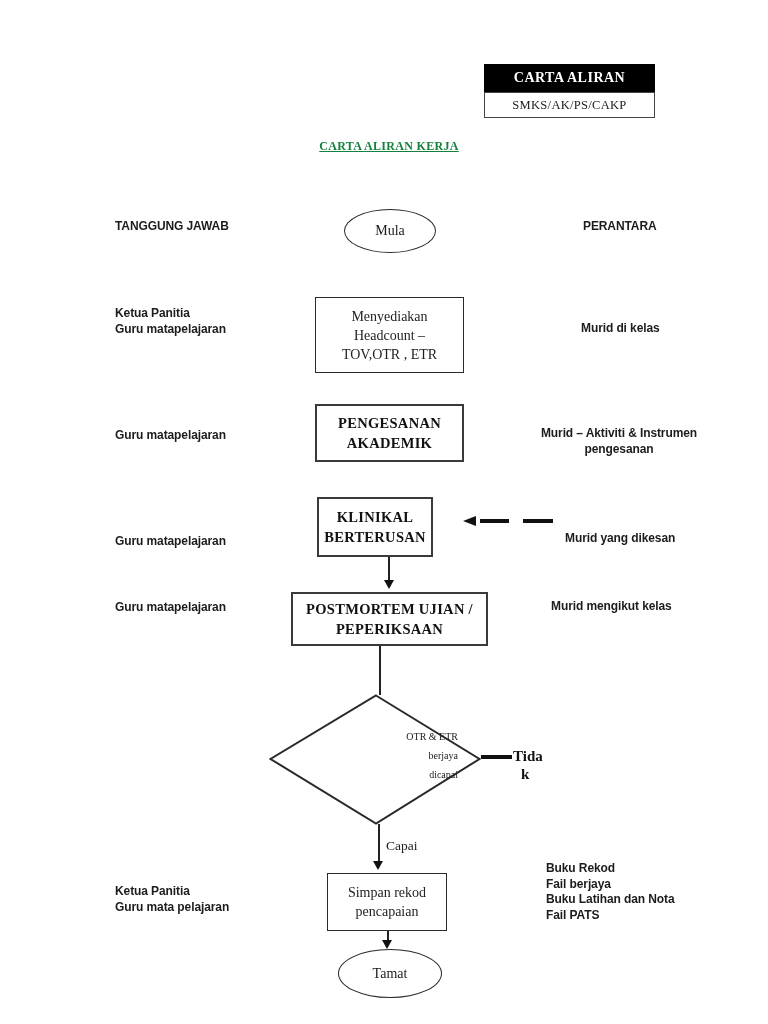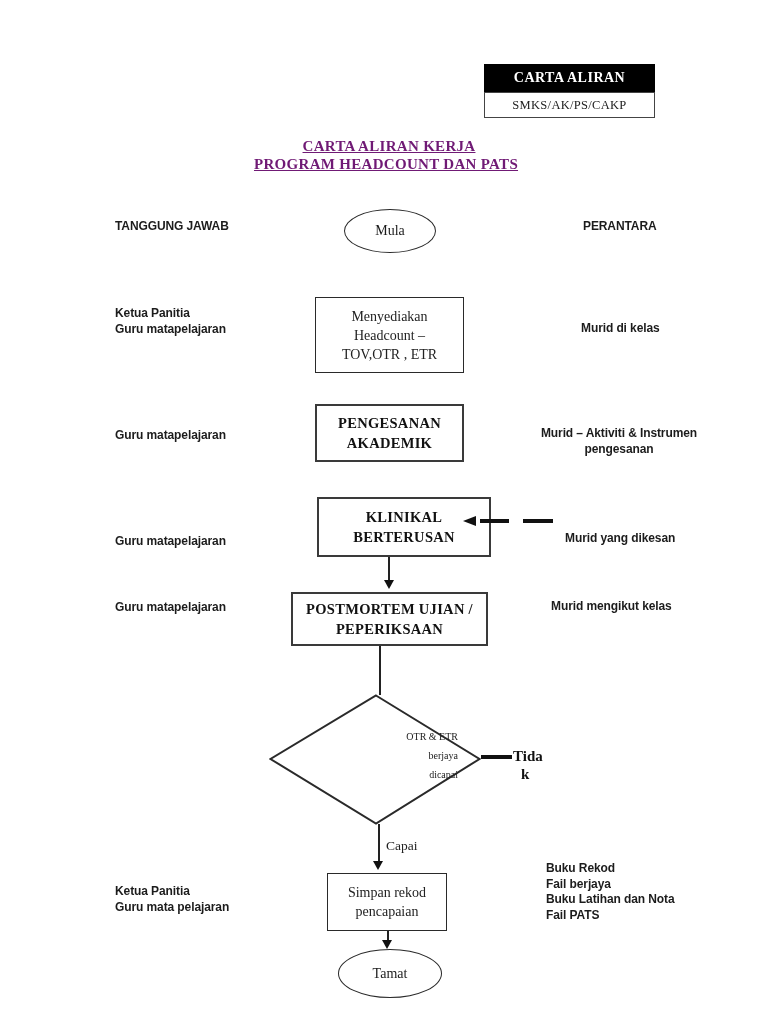--- a/index.html
+++ b/index.html
@@ -15,62 +15,61 @@
   .shape.thick{border-width:2px;border-color:#3a3a3a;}
   .proc{font-size:14px;line-height:19px;color:#222;}
   .proc-bold{font-weight:bold;font-size:14.5px;line-height:20px;letter-spacing:0.3px;color:#111;}
   .ellipse{border-radius:50%;font-size:14px;}
   .vline{width:1.6px;background:#222;}
   .arrow-down{width:0;height:0;border-left:5px solid transparent;border-right:5px solid transparent;
               border-top:9px solid #111;}
   .arrow-left{width:0;height:0;border-top:5px solid transparent;border-bottom:5px solid transparent;
               border-right:13px solid #111;}
   .hdash{height:4px;background:#111;}
-  .title-line{display:block;font-weight:bold;font-size:15px;line-height:17.5px;
-              letter-spacing:0.3px;text-decoration:underline;color:#701a75;}
+  .title-line{display:block;font-weight:bold;font-size:12px;line-height:17.5px;
+              letter-spacing:0.3px;text-decoration:underline;color:#15803d;}
   .code-header{height:28px;background:#000;color:#fff;display:flex;align-items:center;
                justify-content:center;font-weight:bold;font-size:14px;letter-spacing:0.5px;}
   .code-body{height:24px;border:1.5px solid #444;background:#fff;display:flex;align-items:center;
              justify-content:center;font-size:12.5px;letter-spacing:0.3px;color:#222;}
   .dec-text{font-size:10px;line-height:19px;text-align:right;color:#222;}
   .no-label{font-weight:bold;font-size:15px;line-height:18px;color:#111;}
   .yes-label{font-size:13.5px;color:#222;}
 </style>
 </head>
 <body>
 
 <div class="abs" style="left:484px;top:64px;width:171px;border-radius:19px;">
   <div class="code-header serif">CARTA ALIRAN</div>
   <div class="code-body serif">SMKS/AK/PS/CAKP</div>
 </div>
 
 <div class="abs serif" style="left:194px;top:138px;width:390px;text-align:center;">
   <span class="title-line">CARTA ALIRAN KERJA</span>
-  <span class="title-line" style="padding-right:6px;">PROGRAM HEADCOUNT DAN PATS</span>
 </div>
 
 <div class="abs sans" style="left:115px;top:219px;">TANGGUNG JAWAB</div>
 <div class="abs sans" style="left:583px;top:219px;">PERANTARA</div>
 
 <div class="abs shape ellipse serif" style="left:344px;top:209px;width:92px;height:44px;">
   <span>Mula</span>
 </div>
 
 <div class="abs shape proc serif" style="left:315px;top:297px;width:149px;height:76px;">
   <span>Menyediakan</span>
   <span>Headcount –</span>
   <span>TOV,OTR , ETR</span>
 </div>
 
 <div class="abs shape thick proc-bold serif" style="left:315px;top:404px;width:149px;height:58px;">
   <span>PENGESANAN</span>
   <span>AKADEMIK</span>
 </div>
 
-<div class="abs shape thick proc-bold serif" style="left:317px;top:497px;width:174px;height:60px;align-items:center;">
+<div class="abs shape thick proc-bold serif" style="left:317px;top:497px;width:116px;height:60px;align-items:center;">
   <span>KLINIKAL</span>
   <span>BERTERUSAN</span>
 </div>
 
 <div class="abs arrow-left" style="left:463px;top:516px;"></div>
 <div class="abs hdash" style="left:480px;top:519px;width:29px;"></div>
 <div class="abs hdash" style="left:523px;top:519px;width:30px;"></div>
 
 <div class="abs vline" style="left:388px;top:557px;height:24px;"></div>
 <div class="abs arrow-down" style="left:384px;top:580px;"></div>

